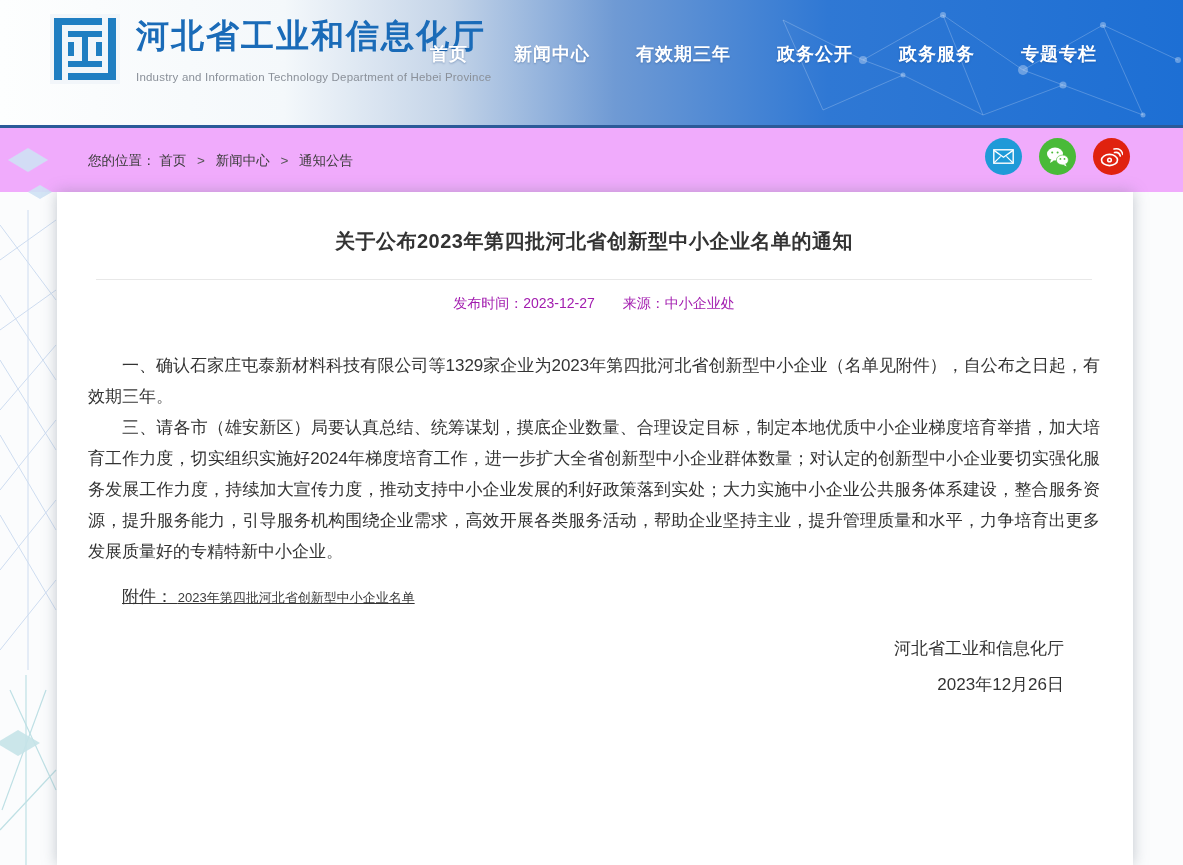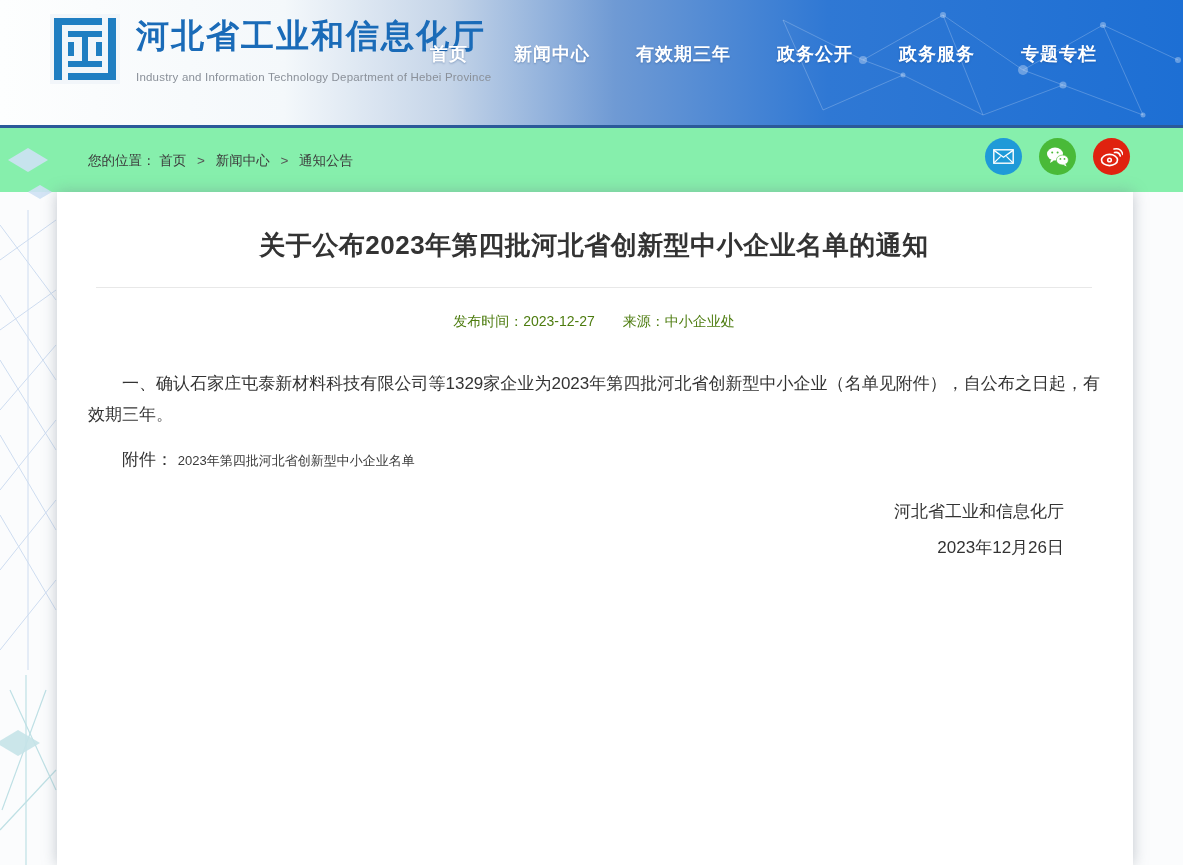--- a/index.html
+++ b/index.html
@@ -31,21 +31,21 @@
   .nav {
     position:absolute; right:86px; top:42px; display:flex; gap:46px;
   }
   .nav-item {
     color:#fff; font-size:18px; font-weight:bold; letter-spacing:1px;
     cursor:pointer; white-space:nowrap; text-shadow:0 1px 2px rgba(20,60,120,0.35);
   }
 
   
   .subheader {
-    position:absolute; left:0; top:128px; width:1183px; height:64px; background:#86efac;
+    position:absolute; left:0; top:128px; width:1183px; height:64px; background:#f0abfc;
   }
   .breadcrumb {
     position:absolute; left:88px; top:24px; font-size:13.5px; color:#3c3c3c;
   }
   .breadcrumb a { color:#3c3c3c; text-decoration:none; cursor:pointer; }
   .crumb-sep { margin:0 7px; color:#555; }
   .social { position:absolute; right:53px; top:10px; display:flex; gap:17px; }
   .social-btn { width:37px; height:37px; border-radius:50%; display:flex;
     align-items:center; justify-content:center; cursor:pointer; }
   .social-mail { background:#1f9ad8; }
@@ -54,30 +54,30 @@
 
   
   .main { position:absolute; left:0; top:192px; width:1183px; height:673px; background:#fbfcfd; }
   .left-pattern { position:absolute; left:0; top:-62px; pointer-events:none; }
   .card {
     position:absolute; left:57px; top:0; width:1076px; height:673px;
     background:#ffffff; box-shadow:0 0 14px rgba(110,120,135,0.40);
     padding:0 33px 0 31px;
   }
   .article-title {
-    margin-top:36px; text-align:center; font-size:26px; font-weight:bold; color:#333;
+    margin-top:36px; text-align:center; font-size:20px; font-weight:bold; color:#333;
     letter-spacing:0.5px;
   }
   .title-divider { margin:24px 8px 0 8px; border:none; border-top:1px solid #e8e8e8; }
-  .article-meta { margin-top:25px; text-align:center; font-size:14px; color:#4d7c0f; }
+  .article-meta { margin-top:15px; text-align:center; font-size:14px; color:#a21caf; }
   .article-meta .meta-gap { display:inline-block; width:28px; }
   .article-body { margin-top:37px; font-size:17px; line-height:31px; color:#333; text-align:justify; }
   .para { text-indent:0; }
   .para.indent { text-indent:2em; }
-  .attachment { margin-top:14px; text-indent:2em; }
+  .attachment { margin-top:14px; text-indent:2em;text-decoration:underline; }
   .attachment-label { font-size:17px; color:#333; }
   .attachment-link { font-size:13px; color:#3a3a3a; text-decoration:none; cursor:pointer; }
   .signature { margin-top:18px; text-align:right; padding-right:36px; font-size:17px; line-height:36px; color:#333; }
 </style>
 </head>
 <body>
 
 <div class="header">
   <svg class="constellation" width="700" height="125" viewBox="0 0 700 125">
     <g stroke="rgba(255,255,255,0.22)" stroke-width="1" fill="none">
@@ -207,20 +207,21 @@
 
   <div class="card">
     <h1 class="article-title">关于公布2023年第四批河北省创新型中小企业名单的通知</h1>
     <hr class="title-divider">
     <div class="article-meta">
       <span>发布时间：</span><span>2023-12-27</span><span class="meta-gap"></span><span>来源：</span><span>中小企业处</span>
     </div>
 
     <div class="article-body">
       <p class="para indent">一、确认石家庄屯泰新材料科技有限公司等1329家企业为2023年第四批河北省创新型中小企业（名单见附件），自公布之日起，有效期三年。</p>
+      <p class="para indent">三、请各市（雄安新区）局要认真总结、统筹谋划，摸底企业数量、合理设定目标，制定本地优质中小企业梯度培育举措，加大培育工作力度，切实组织实施好2024年梯度培育工作，进一步扩大全省创新型中小企业群体数量；对认定的创新型中小企业要切实强化服务发展工作力度，持续加大宣传力度，推动支持中小企业发展的利好政策落到实处；大力实施中小企业公共服务体系建设，整合服务资源，提升服务能力，引导服务机构围绕企业需求，高效开展各类服务活动，帮助企业坚持主业，提升管理质量和水平，力争培育出更多发展质量好的专精特新中小企业。</p>
       <p class="attachment">
         <span class="attachment-label">附件：</span>
         <a class="attachment-link">2023年第四批河北省创新型中小企业名单</a>
       </p>
       <div class="signature">
         <div>河北省工业和信息化厅</div>
         <div>2023年12月26日</div>
       </div>
     </div>
   </div>

